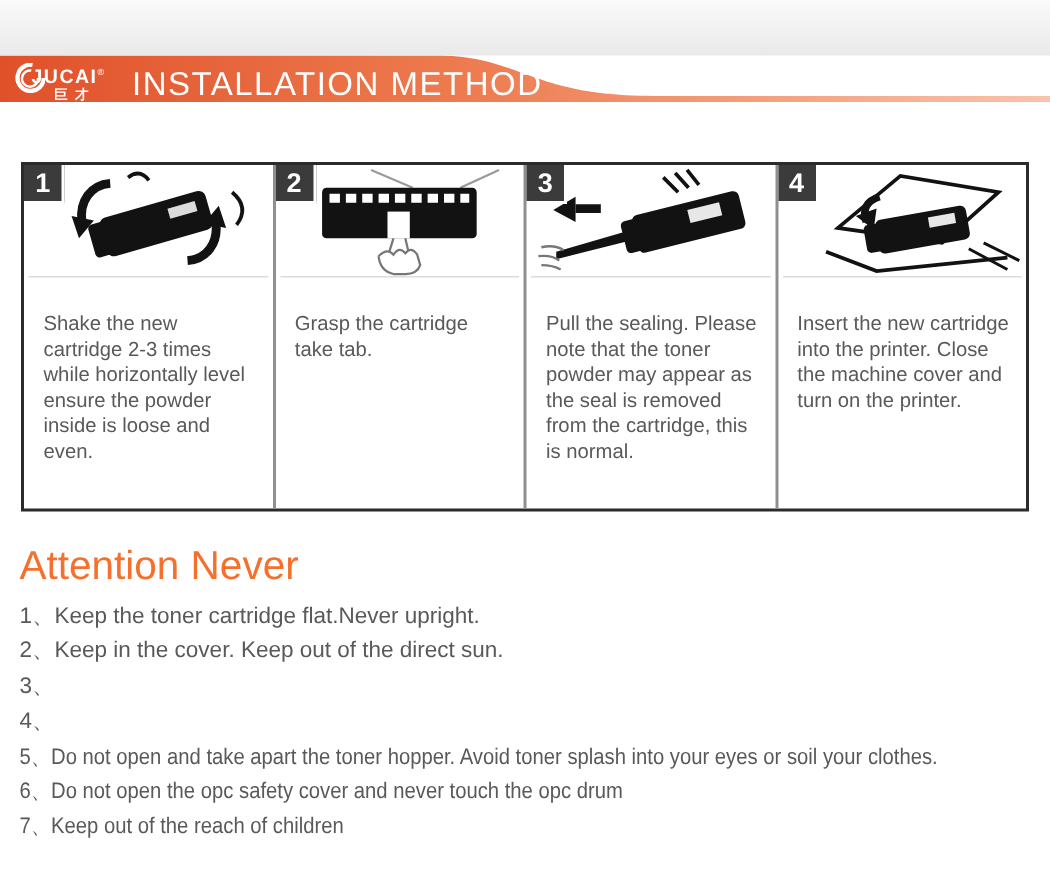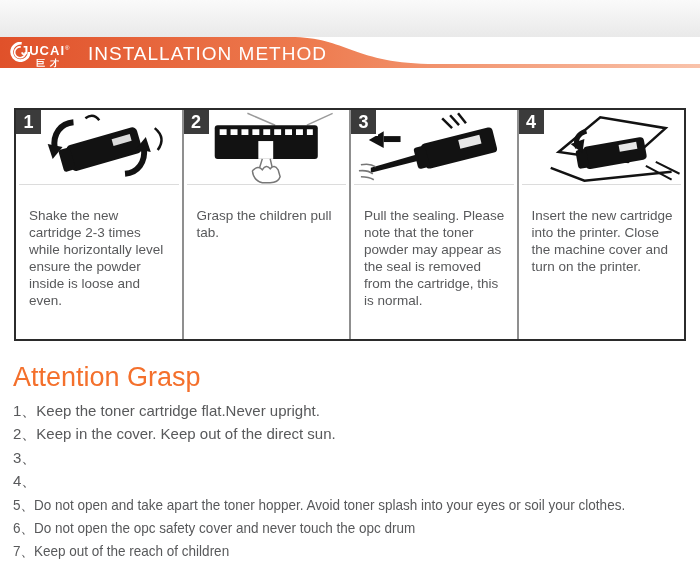--- a/index.html
+++ b/index.html
@@ -8,21 +8,21 @@
   .page { position:relative; width:700px; height:580px; background:#fff; overflow:hidden; }
 
   
   .top-strip { position:absolute; left:0; top:0; width:700px; height:37px;
                background:linear-gradient(180deg,#fafafa 0%,#f1f1f1 55%,#e9e9e9 100%); }
 
   
   .banner-wrap { position:absolute; left:0; top:37px; width:700px; height:34px; }
   .banner-wrap svg { display:block; }
   .banner-title { position:absolute; left:88px; top:6px; color:#ffffff;
-                  font-size:19px; letter-spacing:1px; font-weight:400; }
+                  font-size:22px; letter-spacing:1px; font-weight:400; }
 
   
   .logo { position:absolute; left:10px; top:41px; width:76px; height:28px; color:#fff; }
   .logo .swirl { position:absolute; left:0; top:1px; }
   .logo .word { position:absolute; left:11px; top:2px; font-size:13px; font-weight:700;
                 letter-spacing:1px; white-space:nowrap; }
   .logo .reg { font-size:6px; vertical-align:super; font-weight:400; }
   .logo .cn { position:absolute; left:26px; top:16px; font-size:9px; letter-spacing:5px;
               font-weight:700; white-space:nowrap;text-align:center; }
 
@@ -109,21 +109,21 @@
           <line x1="64" y1="3" x2="92" y2="15" stroke="#9a9a9a" stroke-width="1.5"></line>
           <line x1="150" y1="3" x2="124" y2="15" stroke="#9a9a9a" stroke-width="1.5"></line>
           <rect x="31" y="15" width="104" height="34" rx="3" fill="#121212"></rect>
           <line x1="36" y1="22" x2="130" y2="22" stroke="#ffffff" stroke-width="6" stroke-dasharray="7 4"></line>
           <rect x="75" y="31" width="15" height="18" fill="#ffffff"></rect>
           <path d="M79,49 L75,62 M87,49 L90,62" stroke="#777777" stroke-width="1.5" fill="none"></path>
           <path d="M69,61 q6,-6 10,-1 q4,-6 8,-1 q4,-5 8,1 l2,7 q-2,6 -10,6 h-8 q-9,-2 -10,-12" fill="#ffffff" stroke="#777777" stroke-width="1.5"></path>
         </svg>
       </div>
       <div class="sep"></div>
-      <div class="step-text">Grasp the children pull tab.</div>
+      <div class="step-text">Grasp the cartridge take tab.</div>
     </div>
 
     <div class="panel">
       <div class="step-num">3</div>
       <div class="illus">
         <svg viewBox="0 0 167 74">
           <g transform="rotate(-14 105 38)">
             <rect x="72" y="26" width="74" height="26" rx="4" fill="#121212"></rect>
             <rect x="64" y="28" width="12" height="22" rx="3" fill="#121212"></rect>
             <rect x="110" y="31" width="22" height="9" fill="#ffffff" opacity="0.9"></rect>
@@ -154,21 +154,21 @@
           <polygon points="52,34 64,43 66,29" fill="#121212"></polygon>
           <path d="M128,56 l26,14 M138,52 l24,12" stroke="#121212" stroke-width="2" fill="none"></path>
         </svg>
       </div>
       <div class="sep"></div>
       <div class="step-text">Insert the new cartridge into the printer. Close the machine cover and turn on the printer.</div>
     </div>
 
   </div>
 
-  <div class="attention-title">Attention Grasp</div>
+  <div class="attention-title">Attention Never</div>
 
   <ul class="tips">
     <li>
         <span class="marker">1、</span>
         <span>Keep the toner cartridge flat.Never upright.</span>
       </li>
     <li>
         <span class="marker">2、</span>
         <span>Keep in the cover. Keep out of the direct sun.</span>
       </li>

